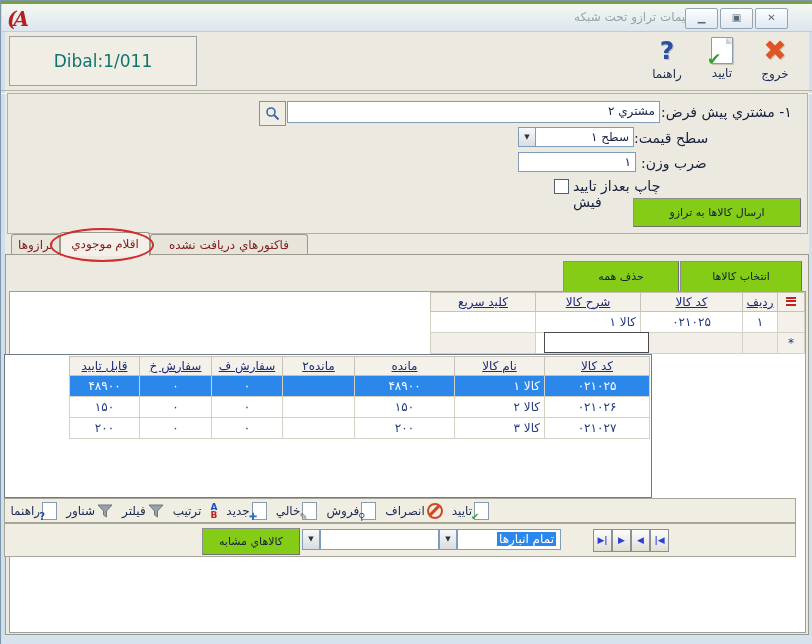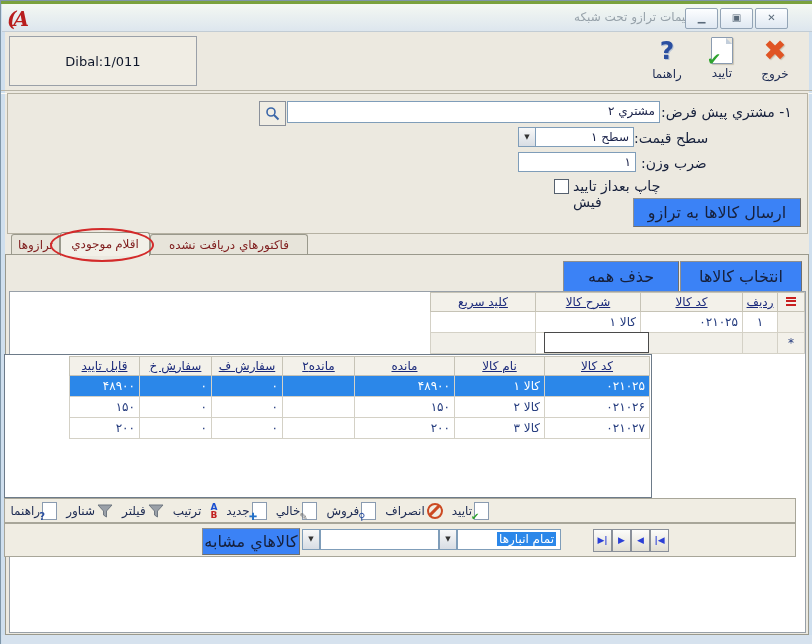--- a/index.html
+++ b/index.html
@@ -10,21 +10,21 @@
   #greenstrip{left:0;top:0;width:812px;height:3px;background:#7aa23c;}
   #titlebar{left:1px;top:3px;width:810px;height:27px;
             background:linear-gradient(#f4f8f2,#dde6ee);border-bottom:1px solid #c2ccd4;}
   #wtitle{position:absolute;top:6px;left:572px;color:#97a2aa;font-size:12px;direction:rtl;}
   .winbtn{position:absolute;top:4px;width:31px;height:19px;background:linear-gradient(#fdfeff,#dfe8f2);
           border:1px solid #93a4b6;border-radius:2px;text-align:center;font-size:10px;line-height:18px;color:#5a6a7a;cursor:default;}
   #logo{left:6px;top:6px;font-family:"DejaVu Serif",serif;font-style:italic;font-weight:bold;
         font-size:20px;color:#b81e1e;letter-spacing:-3px;}
   
   #dibalbox{left:8px;top:35px;width:186px;height:48px;border:1px solid #9aa0a8;background:#f0ede4;
-            display:flex;align-items:center;justify-content:center;font-size:13px;color:#0f172a;}
+            display:flex;align-items:center;justify-content:center;font-size:17px;color:#0f766e;}
   .bigbtn{position:absolute;top:36px;width:52px;height:50px;display:flex;flex-direction:column;
           align-items:center;justify-content:flex-start;cursor:default;}
   .bigbtn .lbl{font-size:12px;color:#1c2a52;margin-top:2px;direction:rtl;}
   .xglyph{font-size:28px;line-height:28px;color:#e05424;font-weight:bold;text-shadow:1px 1px 1px #c8bfae;}
   .qglyph{font-size:25px;line-height:28px;color:#2b4fa0;font-weight:bold;text-shadow:1px 1px 0 #b8c4d4;}
   .page{position:relative;width:20px;height:25px;background:#fff;border:1px solid #8a9bb0;border-radius:1px;
         box-shadow:1px 1px 1px #c9c2b2;}
   .page::before{content:"";position:absolute;top:0;right:0;border-style:solid;border-width:0 6px 6px 0;
         border-color:#ece9e0 #ece9e0 #c3cedb #c3cedb;}
   .page .ck{position:absolute;left:-5px;bottom:-4px;color:#2fa32f;font-size:17px;font-weight:bold;line-height:16px;}
@@ -32,37 +32,37 @@
   
   #formbox{left:6px;top:92px;width:799px;height:139px;border:1px solid #b5b1a2;background:#ece9e0;}
   .flabel{position:absolute;direction:rtl;color:#16203c;font-size:14px;}
   .tbox{position:absolute;background:#fff;border:1px solid #7f9db9;direction:rtl;padding:2px 4px 0 2px;
         font-size:12px;color:#1a224a;box-sizing:border-box;}
   .combo-arrow{position:absolute;width:18px;background:linear-gradient(#f8f8f8,#d8dde4);border:1px solid #7f9db9;
         text-align:center;font-size:7px;color:#333;box-sizing:border-box;cursor:default;}
   #searchbtn{left:258px;top:100px;width:25px;height:23px;background:#f0ede4;border:1px solid #8a909a;
         display:flex;align-items:center;justify-content:center;cursor:default;}
   .cb{position:absolute;width:13px;height:13px;background:#fff;border:1px solid #55606e;}
-  .pushbtn{position:absolute;background:#3b82f6;border:1px solid #8e8f8f;border-bottom-color:#6e6f6f;
+  .pushbtn{position:absolute;background:#84cc16;border:1px solid #8e8f8f;border-bottom-color:#6e6f6f;
         border-right-color:#6e6f6f;display:flex;align-items:center;justify-content:center;
-        font-size:16px;color:#16203c;direction:rtl;cursor:default;}
+        font-size:11px;color:#16203c;direction:rtl;cursor:default;}
   
   .tab{position:absolute;top:233px;height:20px;background:#e7e4da;border:1px solid #9a998c;border-bottom:none;
        border-radius:3px 3px 0 0;display:flex;align-items:center;justify-content:center;font-size:12px;
        color:#7f1d1d;direction:rtl;cursor:default;}
   .tab.active{background:#f2f0e8;top:231px;height:23px;z-index:3;font-family:Liberation Serif, serif;}
   #annot{left:49px;top:227px;width:100px;height:30px;border:2px solid #d32a2a;border-radius:50%;z-index:9;pointer-events:none;}
   #tabpanel{left:4px;top:253px;width:804px;height:381px;background:#ece9e0;border:1px solid #9a998c;box-sizing:border-box;}
   
   #gridarea{left:3px;top:36px;width:797px;height:342px;background:#fff;border:1px solid #98a0a8;box-sizing:border-box;}
   table.grid{border-collapse:collapse;direction:rtl;font-size:12px;table-layout:fixed;}
   table.grid th{background:#f3f1ea;border:1px solid #c6c3b6;color:#1b2a7b;font-weight:normal;
        text-decoration:underline;height:18px;padding:0 3px;white-space:nowrap;overflow:hidden;}
   table.grid td{border:1px solid #d4d1c6;height:20px;padding:0 4px;color:#233a7d;white-space:nowrap;overflow:hidden;background:#fff;}
-  td.num{text-align:right;}
+  td.num{text-align:center;}
   td.txt{text-align:right;}
   .selcol{width:18px;background:#f3f1ea !important;text-align:center;color:#333;}
   .redmark{display:inline-block;width:10px;height:9px;
      background:linear-gradient(#c82020 0 2px,transparent 2px 3.5px,#c82020 3.5px 5.5px,transparent 5.5px 7px,#c82020 7px 9px);}
   #editorbox{position:absolute;background:#fff;border:1px solid #4a4a4a;}
   
   #popup{left:3px;top:353px;width:648px;height:144px;background:#fff;border:1px solid #6d7b89;box-sizing:border-box;z-index:5;}
   #popup table{position:absolute;top:1px;right:1px;}
   tr.sel td{background:#2b87e9 !important;color:#fff !important;}
   

